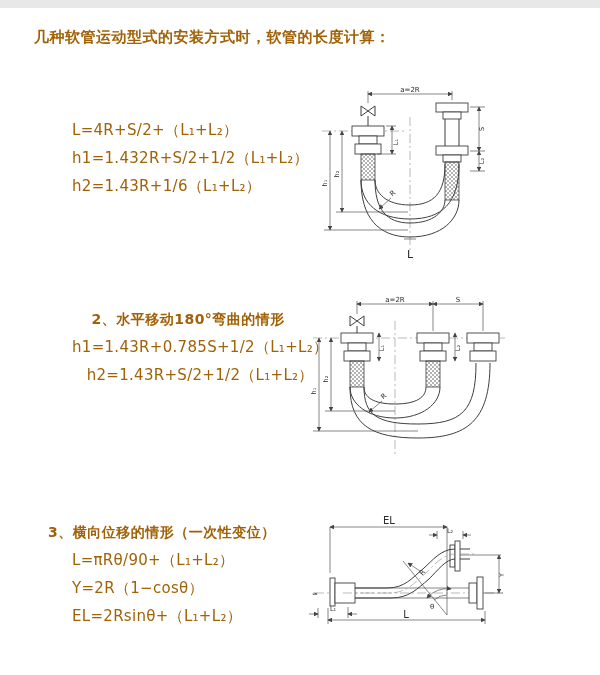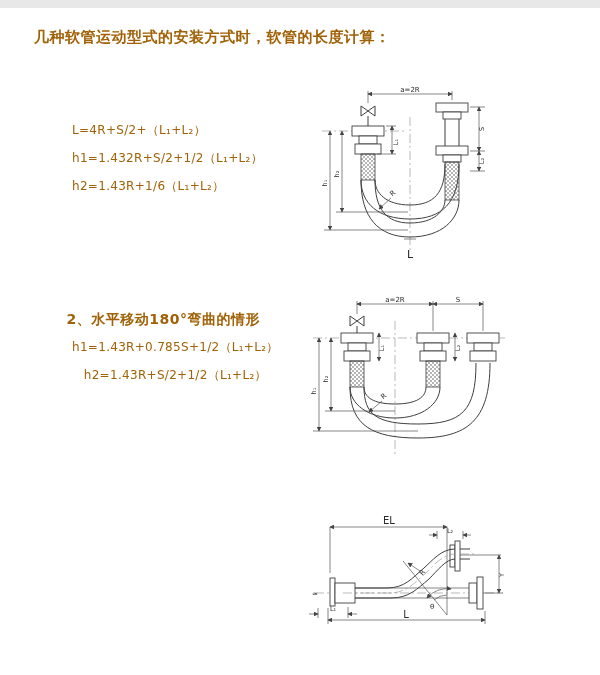--- a/index.html
+++ b/index.html
@@ -8,21 +8,21 @@
     font-family:"DejaVu Sans",sans-serif;color:#a16207;overflow:hidden;
     margin:8px auto;
   }
   .title{
     position:absolute;left:34px;top:20px;font-size:15px;font-weight:bold;
     letter-spacing:0.5px;white-space:nowrap;
   }
   .sec{position:absolute;left:48px;}
   .sec-head{font-size:14px;font-weight:bold;letter-spacing:0.5px;white-space:nowrap;}
   .formula{
-    font-size:12px;margin-left:24px;margin-top:9px;line-height:19px;
+    font-size:15px;margin-left:24px;margin-top:9px;line-height:19px;
     letter-spacing:0.3px;white-space:nowrap;
   }
   .diag{position:absolute;}
   .diag .ol{stroke:#3f3f3f;stroke-width:1;fill:none;}
   .diag .fit{fill:#ffffff;stroke:#3f3f3f;stroke-width:0.9;}
   .diag .dl{stroke:#555;stroke-width:0.7;fill:none;}
   .diag .cl{stroke:#8a8a8a;stroke-width:0.6;fill:none;stroke-dasharray:9 3 2 3;}
   .diag text{fill:#2b2b2b;font-size:7px;font-family:"DejaVu Sans",sans-serif;}
   .diag .big{font-size:11px;}
   .diag .mid{font-size:10px;}
@@ -40,20 +40,26 @@
     <div class="formula">h1=1.432R+S/2+1/2（L₁+L₂）</div>
     <div class="formula">h2=1.43R+1/6（L₁+L₂）</div>
   </section>
 
   <section class="sec" style="top:303px;text-align:center;">
     <div class="sec-head">2、水平移动180°弯曲的情形</div>
     <div class="formula">h1=1.43R+0.785S+1/2（L₁+L₂）</div>
     <div class="formula">h2=1.43R+S/2+1/2（L₁+L₂）</div>
   </section>
 
+  <section class="sec" style="top:516px;">
+    <div class="sec-head">3、横向位移的情形（一次性变位）</div>
+    <div class="formula">L=πRθ/90+（L₁+L₂）</div>
+    <div class="formula">Y=2R（1−cosθ）</div>
+    <div class="formula">EL=2Rsinθ+（L₁+L₂）</div>
+  </section>
 
   <svg class="diag" style="left:308px;top:73px;" width="280" height="182" viewBox="0 0 280 182">
     <defs>
       <marker id="arr1" viewBox="0 0 8 8" refX="7" refY="4" markerWidth="7" markerHeight="7" orient="auto-start-reverse">
         <path d="M0,0 L8,4 L0,8 z" fill="#444"></path>
       </marker>
       <pattern id="braid1" width="4" height="4" patternUnits="userSpaceOnUse">
         <path d="M0,4 L4,0 M0,0 L4,4" stroke="#6a6a6a" stroke-width="0.5"></path>
       </pattern>
     </defs>

